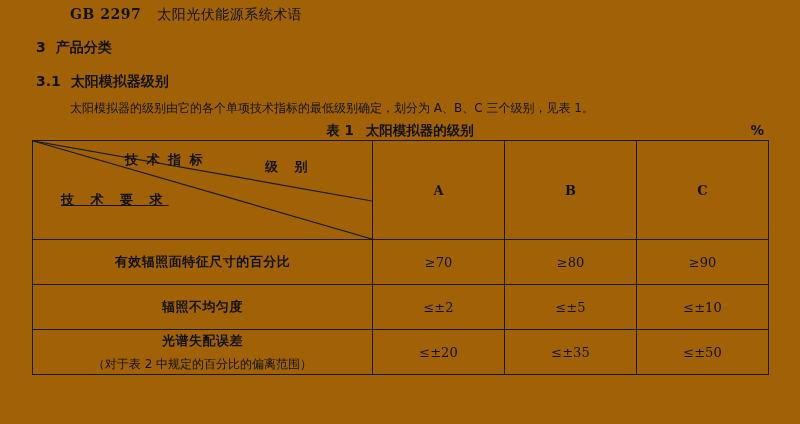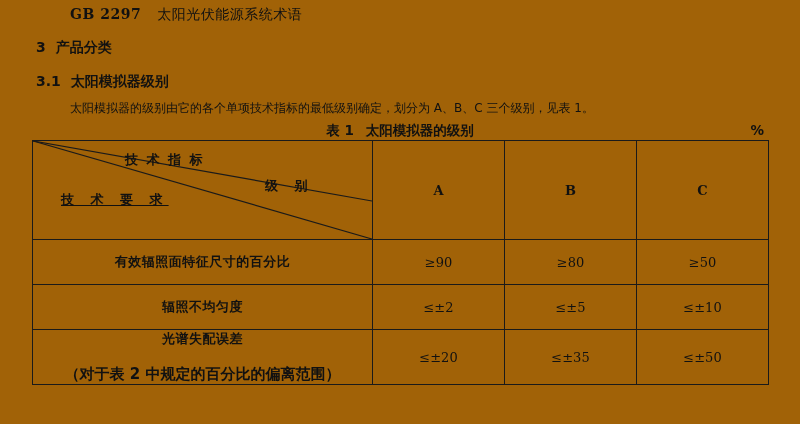--- a/index.html
+++ b/index.html
@@ -106,37 +106,37 @@
     width: 100%;
     height: 100%;
   }
   .corner-text {
     position: absolute;
     font-size: 13px;
     font-weight: bold;
     white-space: nowrap;
   }
   .ct-tech { top: 10px; left: 92px; letter-spacing: 2px; }
-  .ct-level { top: 36px; left: 232px; letter-spacing: 6px; }
+  .ct-level { top: 17px; left: 232px; letter-spacing: 6px; }
   .ct-req { top: 50px; left: 28px; letter-spacing: 6px; text-decoration: underline; }
   .grade-head {
     font-weight: bold;
     font-family: "DejaVu Serif", "Liberation Serif", serif;
     font-size: 14px;
     height: 98px !important;
   }
   .rowlabel-text {
     font-weight: bold;
     letter-spacing: 0.5px;
   }
   .rowlabel-sub {
     display: block;
-    font-size: 15px;
-    font-weight: bold;
-    margin-top: 17px;
+    font-size: 12px;
+    font-weight: normal;
+    margin-top: 6px;
   }
   .val {
     font-family: "DejaVu Serif", "Liberation Serif", serif;
     font-size: 14px;
   }
   .twoline-row td { height: 52px; }
 </style>
 </head>
 <body>
 
@@ -181,23 +181,23 @@
         </td>
         <td class="grade-head">A</td>
         <td class="grade-head">B</td>
         <td class="grade-head">C</td>
       </tr>
 
       <tr>
         <td class="rowlabel">
           <span class="rowlabel-text">有效辐照面特征尺寸的百分比</span>
         </td>
+        <td class="val">≥70</td>
+        <td class="val">≥80</td>
         <td class="val">≥90</td>
-        <td class="val">≥80</td>
-        <td class="val">≥50</td>
       </tr>
 
       <tr>
         <td class="rowlabel">
           <span class="rowlabel-text">辐照不均匀度</span>
         </td>
         <td class="val">≤±2</td>
         <td class="val">≤±5</td>
         <td class="val">≤±10</td>
       </tr>

